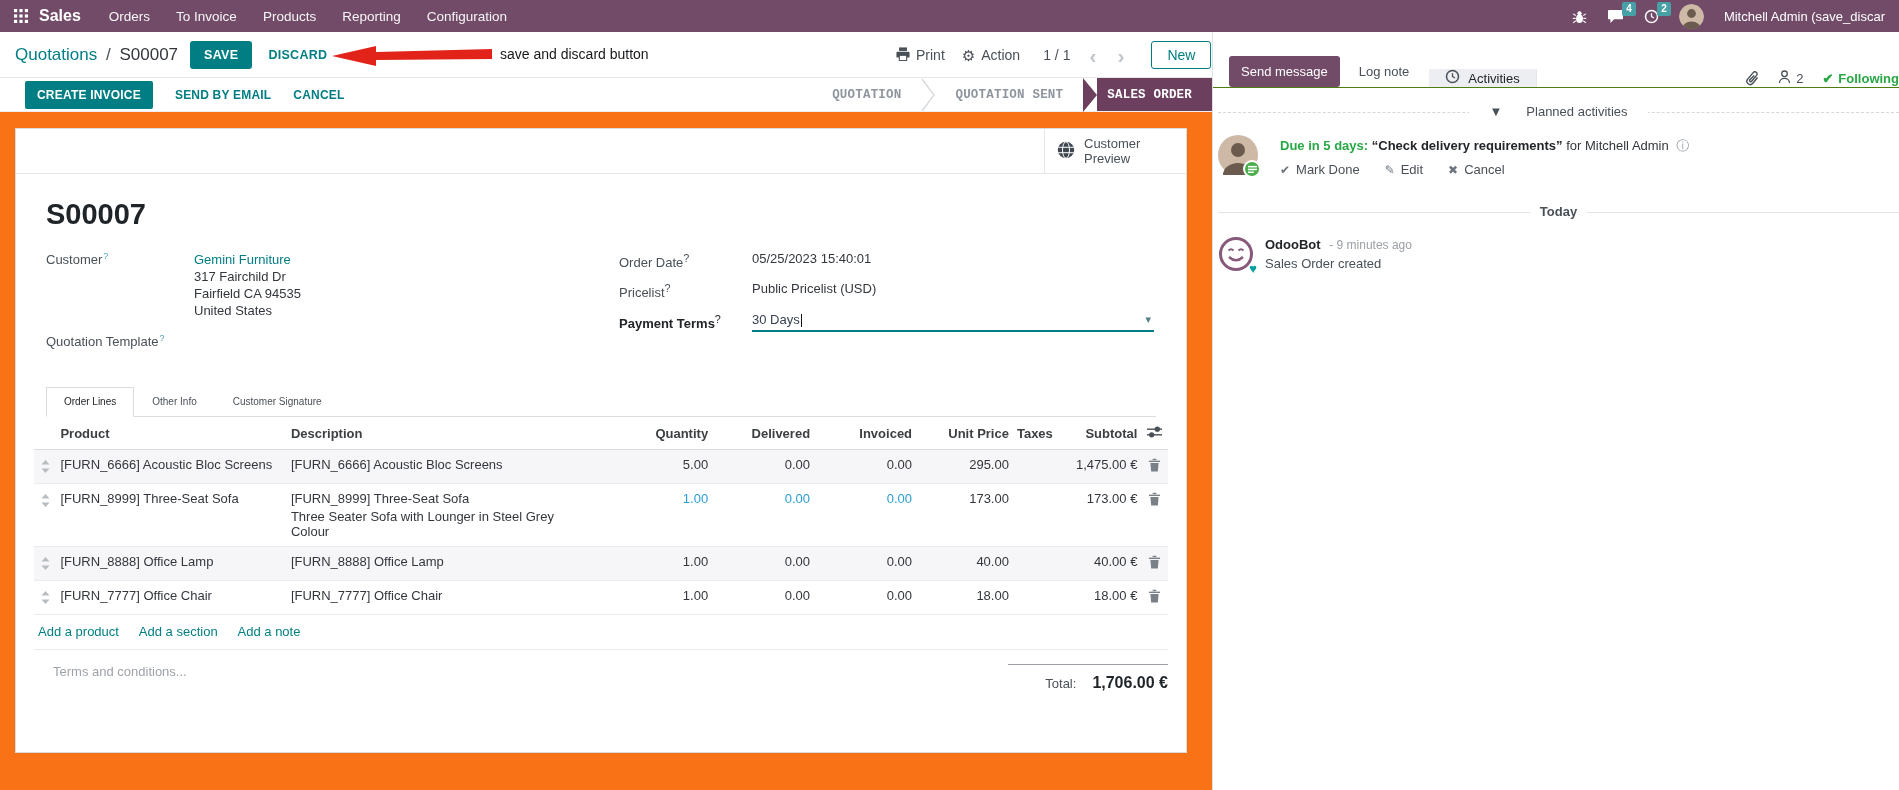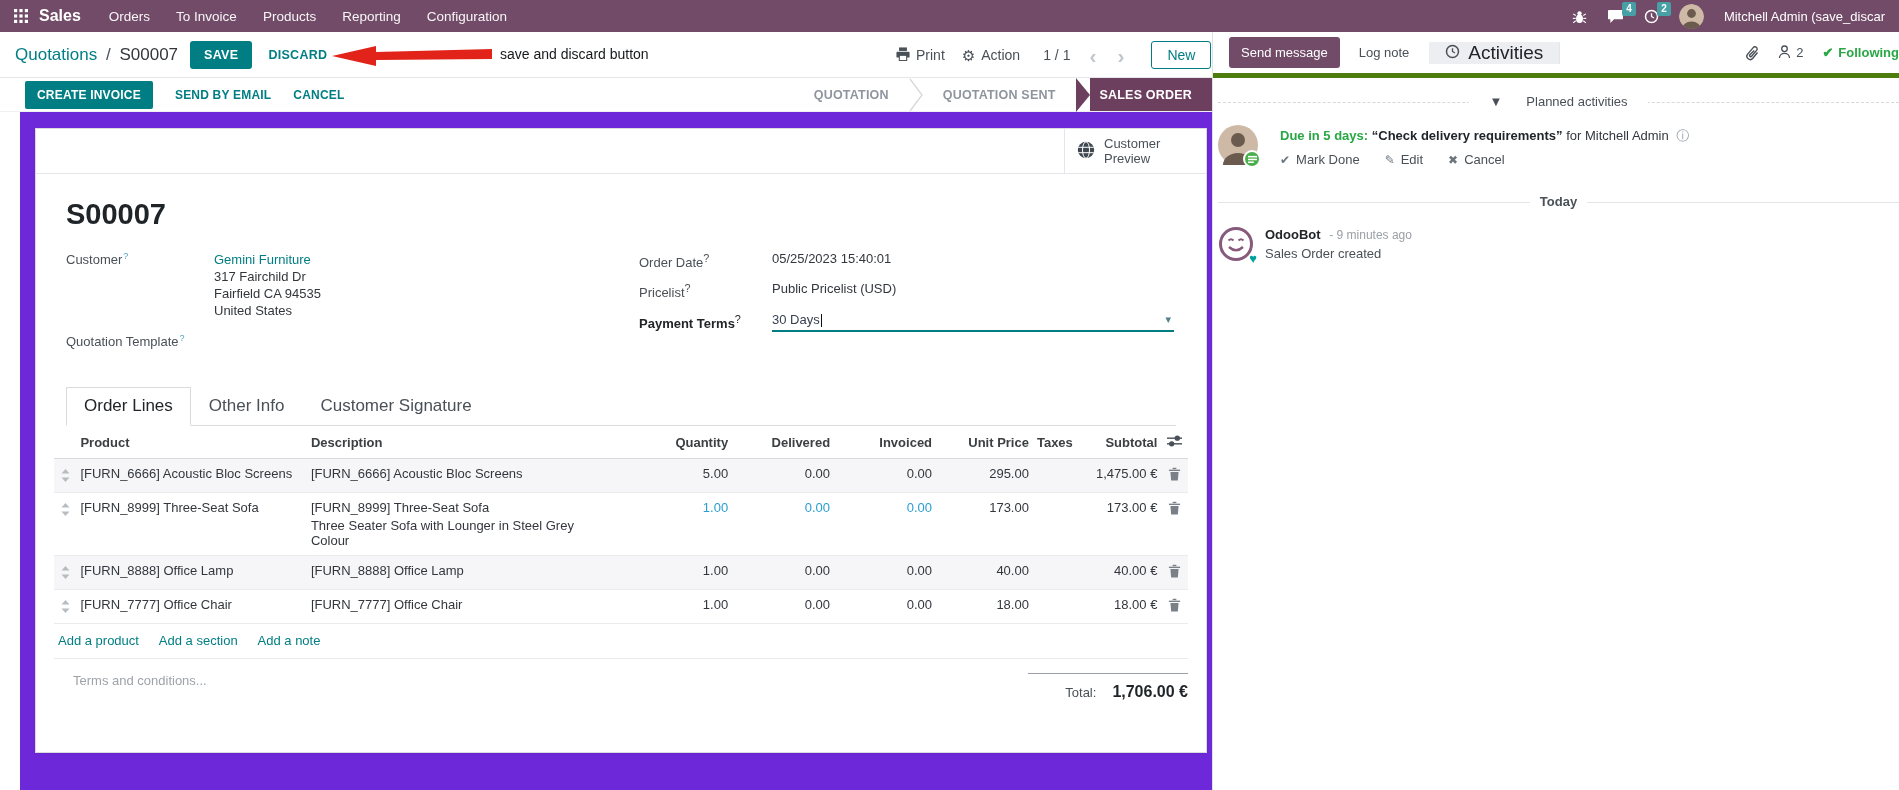--- a/index.html
+++ b/index.html
@@ -38,28 +38,28 @@
   .gear-glyph { font-size:15px; line-height:1; }
   .pager { color:#495057; font-size:14px; margin-left:6px; }
   .pg-chev { color:#c2c7cc; font-size:21px; line-height:1; font-weight:700; cursor:pointer; padding:0 2px; }
   .btn-new { margin-left:8px; background:#fff; border:1px solid #017e84; color:#017e84; font-size:14px; padding:5px 15px; border-radius:3px; cursor:pointer; }
 
   
   .statusbar { height:34px; border-bottom:1px solid #eef0f2; display:flex; align-items:stretch; padding-left:25px; background:#fff; }
   .sb-left { display:flex; align-items:center; gap:22px; }
   .btn-create { background:#017e84; color:#fff; border:none; font-weight:700; font-size:12px; padding:7px 12px; border-radius:2px; cursor:pointer; letter-spacing:.2px; }
   .sb-link { background:none; border:none; color:#017e84; font-weight:700; font-size:12px; cursor:pointer; letter-spacing:.2px; }
-  .stages { margin-left:auto; display:flex; align-items:stretch; }
+  .stages { margin-left:auto; display:flex; align-items:stretch;font-family:Liberation Mono, monospace; }
   .stage { display:flex; align-items:center; padding:0 20px; color:#8f959e; font-weight:600; font-size:12.5px; letter-spacing:.2px; cursor:pointer; }
   .stage-sep svg { height:34px; display:block; }
   .stage-arrowhead { width:0; height:0; border-top:17px solid transparent; border-bottom:17px solid transparent; border-left:14px solid #6d3f5f; align-self:center; }
   .stage-active { background:#6d3f5f; color:#fff; display:flex; align-items:center; font-weight:700; padding:0 20px 0 10px; font-size:12.5px; letter-spacing:.2px; cursor:pointer; }
 
   
-  .content { flex:1; position:relative; background:#6d28d9;margin-left:20px; }
+  .content { flex:1; position:relative; background:#f97316; }
   .sheet { position:absolute; left:15px; top:16px; width:1172px; height:625px; background:#fff; border:1px solid #d9dbde; box-shadow:0 1px 3px rgba(0,0,0,.05); }
   .sheet-topbar { height:45px; border-bottom:1px solid #e4e6e9; position:relative; }
   .preview-btn { position:absolute; right:0; top:0; width:142px; height:45px; border-left:1px solid #e4e6e9; display:flex; align-items:center; gap:9px; padding:0 12px; color:#495057; font-size:13px; line-height:1.15; cursor:pointer; }
   .sheet-body { padding:0 30px; }
   .doc-name { font-size:29px; font-weight:700; color:#1f2428; margin:24px 0 20px; }
 
   .fields { display:flex; }
   .fcol-left { width:560px; }
   .frow { display:flex; margin-bottom:8px; }
   .flabel { width:148px; color:#495057; flex:0 0 auto; }
@@ -71,21 +71,21 @@
   .fcol-right { flex:1; padding-left:13px; }
   .frow-r { display:flex; align-items:flex-start; margin-bottom:11px; }
   .flabel-r { width:133px; color:#495057; flex:0 0 auto; padding-top:1px; }
   .bold-label { font-weight:700; color:#212529; }
   .input-focus { flex:1; position:relative; border-bottom:2px solid #017e84; padding-bottom:3px; margin-right:2px; }
   .cursorbar { display:inline-block; width:1px; height:13px; background:#111; vertical-align:text-bottom; margin-left:1px; }
   .caret-down { position:absolute; right:3px; top:1px; color:#53808a; font-size:11px; }
 
   
   .tabs { display:flex; border-bottom:1px solid #d9dbde; margin-top:30px; }
-  .tab { padding:8px 17px; color:#495057; font-size:17px; border:1px solid transparent; cursor:pointer; }
+  .tab { padding:8px 17px; color:#495057; font-size:10px; border:1px solid transparent; cursor:pointer; }
   .tab.active { border:1px solid #d9dbde; border-bottom:1px solid #fff; margin-bottom:-1px; color:#212529; background:#fff; }
 
   
   .tablewrap { margin:2px -12px 0; }
   table.olines { width:100%; border-collapse:collapse; font-size:13px; table-layout:fixed; }
   .olines th { text-align:left; font-weight:700; color:#3c4043; padding:7px 4px 8px; border-bottom:1px solid #d9dbde; white-space:nowrap; }
   .olines th.num, .olines td.num { text-align:right; }
   .olines td { padding:7px 4px; border-bottom:1px solid #e9ebee; color:#33373d; vertical-align:top; }
   .olines tbody tr.striped { background:#f6f6f8; }
   .olines td.hl { color:#2a9ed5; }
@@ -96,26 +96,26 @@
   .addrow td { padding:9px 4px 10px; border-bottom:1px solid #e9ebee; }
   .addrow span { color:#017e84; margin-right:17px; cursor:pointer; }
 
   .below { display:flex; margin:14px -12px 0; align-items:flex-start; }
   .terms { color:#9ea3a8; padding-left:19px; cursor:text; }
   .total-block { margin-left:auto; width:160px; border-top:1px solid #9aa0a6; padding-top:9px; display:flex; align-items:baseline; justify-content:flex-end; gap:16px; }
   .total-label { color:#495057; font-size:13px; }
   .total-value { color:#1f2428; font-size:16px; font-weight:700; }
 
   
-  .chatter-header { height:46px; border-bottom:5px solid #4d7c0f; display:flex; align-items:center; position:relative; }
+  .chatter-header { height:46px; border-bottom:1px solid #4d7c0f; display:flex; align-items:flex-end; position:relative;margin-top:10px; }
   .ch-left { display:flex; align-items:center; padding-left:16px; }
   .btn-send { background:#714B67; color:#fff; border:none; font-size:13px; padding:8px 12px; border-radius:3px; cursor:pointer; }
   .btn-lognote { background:none; border:none; color:#495057; font-size:13px; margin-left:19px; cursor:pointer; }
   .vdiv { width:1px; background:#e4e6e9; margin-left:19px; }
-  .activities-tab { display:flex; align-items:center; gap:8px; padding:0 16px; background:#eceef1; border-right:1px solid #e4e6e9; color:#212529; font-size:19px; cursor:pointer; }
+  .activities-tab { display:flex; align-items:center; gap:8px; padding:0 16px; background:#eceef1; border-right:1px solid #e4e6e9; color:#212529; font-size:13px; cursor:pointer; }
   .ch-right { margin-left:auto; display:flex; align-items:center; gap:19px; padding-right:0; white-space:nowrap; }
   .follower { display:flex; align-items:center; gap:5px; color:#495057; font-size:13px; cursor:pointer; }
   .following { display:flex; align-items:center; gap:5px; color:#28a745; font-size:13px; font-weight:600; cursor:pointer; }
 
   .chatter-body { padding:14px 0 0 5px; }
   .hdivider { position:relative; text-align:center; margin:2px 0 16px; }
   .hdivider::before { content:""; position:absolute; left:0; right:0; top:50%; border-top:1px dashed #d5d8db; }
   .hdivider.solid::before { border-top:1px solid #e2e4e8; }
   .hdivider span { position:relative; background:#fff; padding:0 10px; color:#495057; font-size:13px; }
   .hdivider .bold { font-weight:700; }

